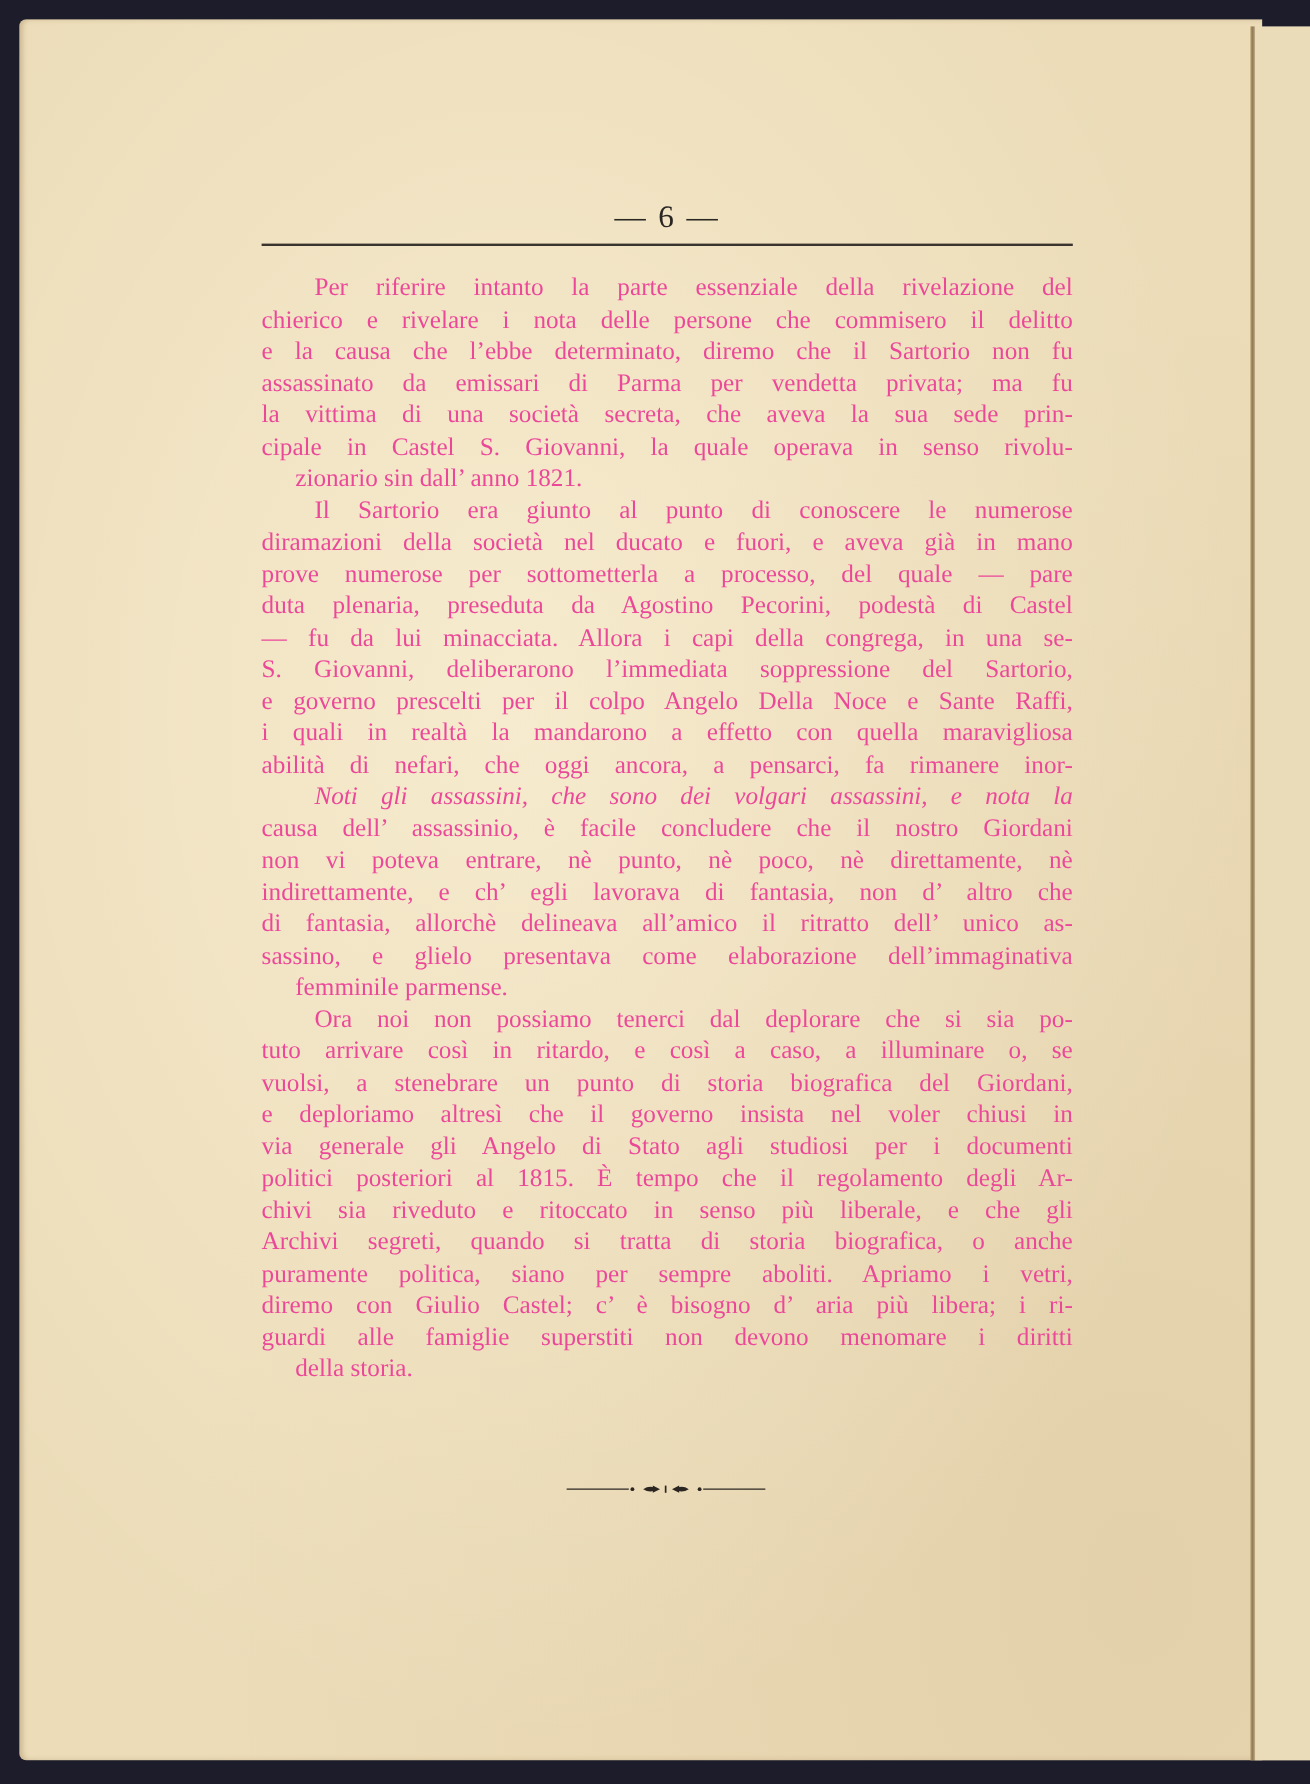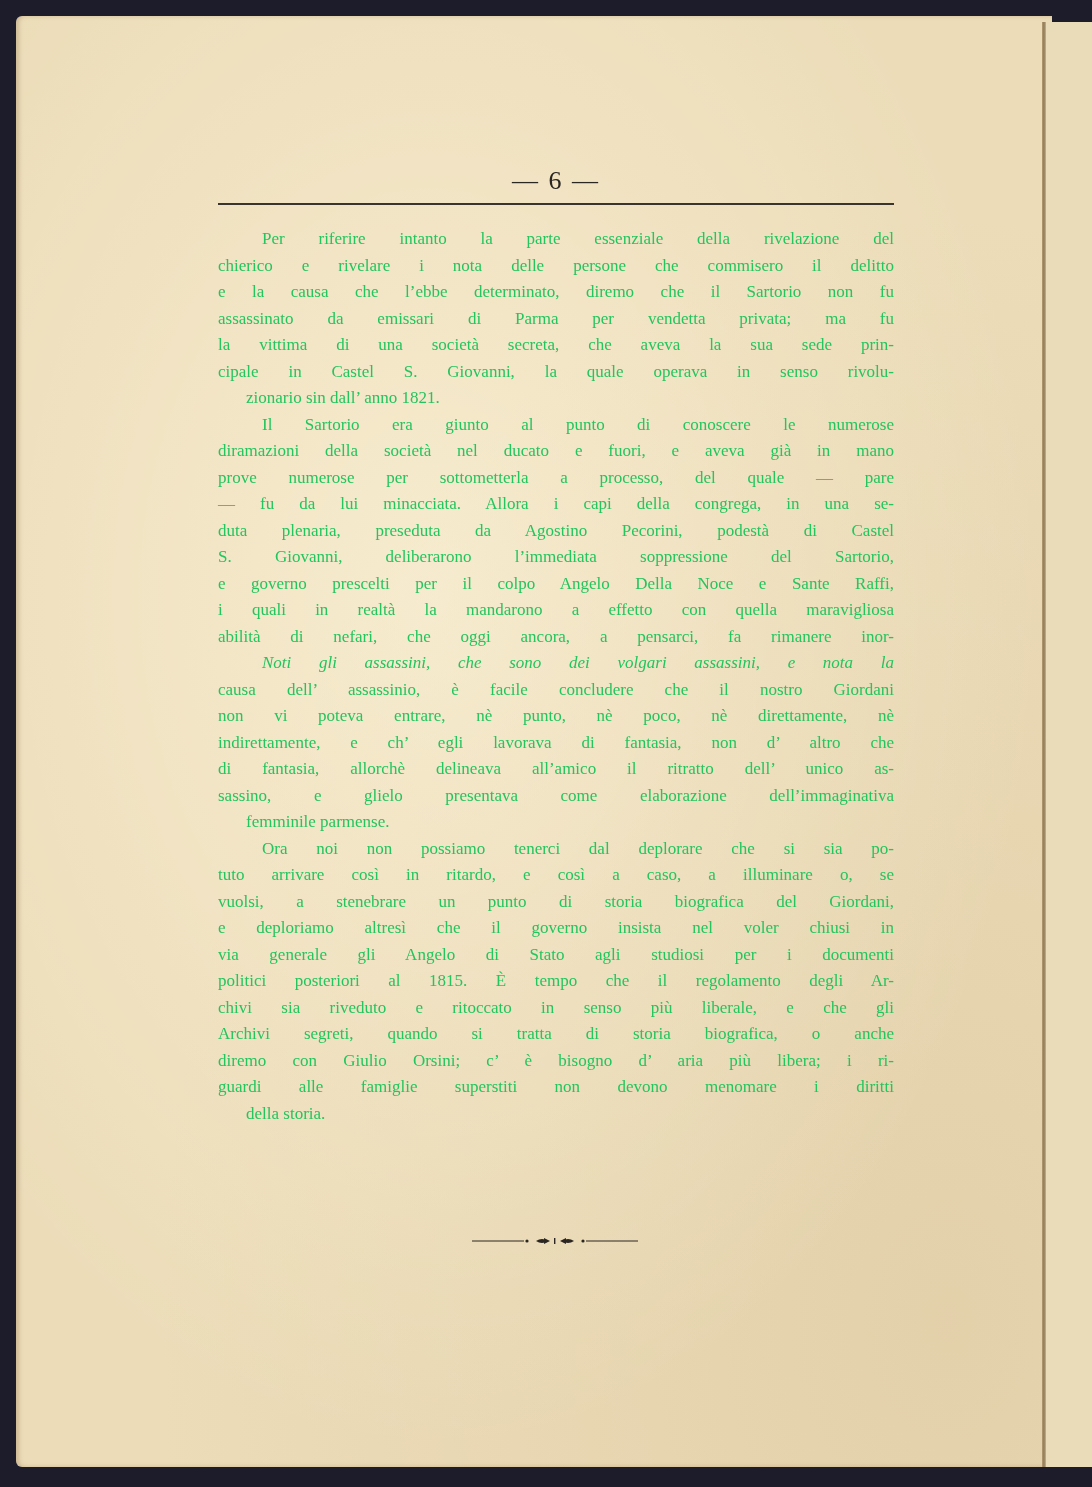--- a/index.html
+++ b/index.html
@@ -33,21 +33,21 @@
   .page-number {
     position: absolute; left: 0; right: 0; top: 6px; text-align: center;
     font-size: 26px; color: #2a2622; letter-spacing: 2px;
   }
   .rule {
     position: absolute; left: 0; right: 0; top: 43px; height: 2px;
     background: #3a342e;
   }
   .text {
     position: absolute; left: 218px; top: 226px; width: 676px;
-    font-size: 17px; line-height: 26.5px; color: #22c55e;
+    font-size: 21px; line-height: 26.5px; color: #ec4899;
     text-align: justify;
   }
   .line { display: block; text-align: justify; text-align-last: justify; white-space: nowrap; }
   .line.last { text-align-last: left; margin-left: 28px; }
   .ornament {
     position: absolute; left: 472px; top: 1236px; width: 166px; height: 10px;
   }
 </style>
 </head>
 <body>
@@ -68,22 +68,22 @@
       <span class="line">e la causa che l’ebbe determinato, diremo che il Sartorio non fu</span>
       <span class="line">assassinato da emissari di Parma per vendetta privata; ma fu</span>
       <span class="line">la vittima di una società secreta, che aveva la sua sede prin-</span>
       <span class="line">cipale in Castel S. Giovanni, la quale operava in senso rivolu-</span>
       <span class="line last">zionario sin dall’ anno 1821.</span>
     </div>
     <div>
       <span class="line" style="padding-left: 44px;">Il Sartorio era giunto al punto di conoscere le numerose</span>
       <span class="line">diramazioni della società nel ducato e fuori, e aveva già in mano</span>
       <span class="line">prove numerose per sottometterla a processo, del quale — pare</span>
+      <span class="line">duta plenaria, preseduta da Agostino Pecorini, podestà di Castel</span>
       <span class="line">— fu da lui minacciata. Allora i capi della congrega, in una se-</span>
-      <span class="line">duta plenaria, preseduta da Agostino Pecorini, podestà di Castel</span>
       <span class="line">S. Giovanni, deliberarono l’immediata soppressione del Sartorio,</span>
       <span class="line">e governo prescelti per il colpo Angelo Della Noce e Sante Raffi,</span>
       <span class="line">i quali in realtà la mandarono a effetto con quella maravigliosa</span>
       <span class="line">abilità di nefari, che oggi ancora, a pensarci, fa rimanere inor-</span>
     </div>
     <div>
       <span class="line" style="padding-left: 44px; font-style: italic;">Noti gli assassini, che sono dei volgari assassini, e nota la</span>
       <span class="line">causa dell’ assassinio, è facile concludere che il nostro Giordani</span>
       <span class="line">non vi poteva entrare, nè punto, nè poco, nè direttamente, nè</span>
       <span class="line">indirettamente, e ch’ egli lavorava di fantasia, non d’ altro che</span>
@@ -93,21 +93,22 @@
     </div>
     <div>
       <span class="line" style="padding-left: 44px;">Ora noi non possiamo tenerci dal deplorare che si sia po-</span>
       <span class="line">tuto arrivare così in ritardo, e così a caso, a illuminare o, se</span>
       <span class="line">vuolsi, a stenebrare un punto di storia biografica del Giordani,</span>
       <span class="line">e deploriamo altresì che il governo insista nel voler chiusi in</span>
       <span class="line">via generale gli Angelo di Stato agli studiosi per i documenti</span>
       <span class="line">politici posteriori al 1815. È tempo che il regolamento degli Ar-</span>
       <span class="line">chivi sia riveduto e ritoccato in senso più liberale, e che gli</span>
       <span class="line">Archivi segreti, quando si tratta di storia biografica, o anche</span>
-      <span class="line">diremo con Giulio Orsini; c’ è bisogno d’ aria più libera; i ri-</span>
+      <span class="line">puramente politica, siano per sempre aboliti. Apriamo i vetri,</span>
+      <span class="line">diremo con Giulio Castel; c’ è bisogno d’ aria più libera; i ri-</span>
       <span class="line">guardi alle famiglie superstiti non devono menomare i diritti</span>
       <span class="line last">della storia.</span>
     </div>
   </div>
 
 <svg class="ornament" viewBox="0 0 166 10">
   <line x1="0" y1="5" x2="52" y2="5" stroke="#2b2622" stroke-width="1"></line>
   <circle cx="55" cy="5" r="1.6" fill="#2b2622"></circle>
   <path d="M64 5 Q70 1 76 5 Q70 9 64 5 Z" fill="#2b2622"></path>
   <path d="M72 2 L78 5 L72 8 Z" fill="#2b2622"></path>

